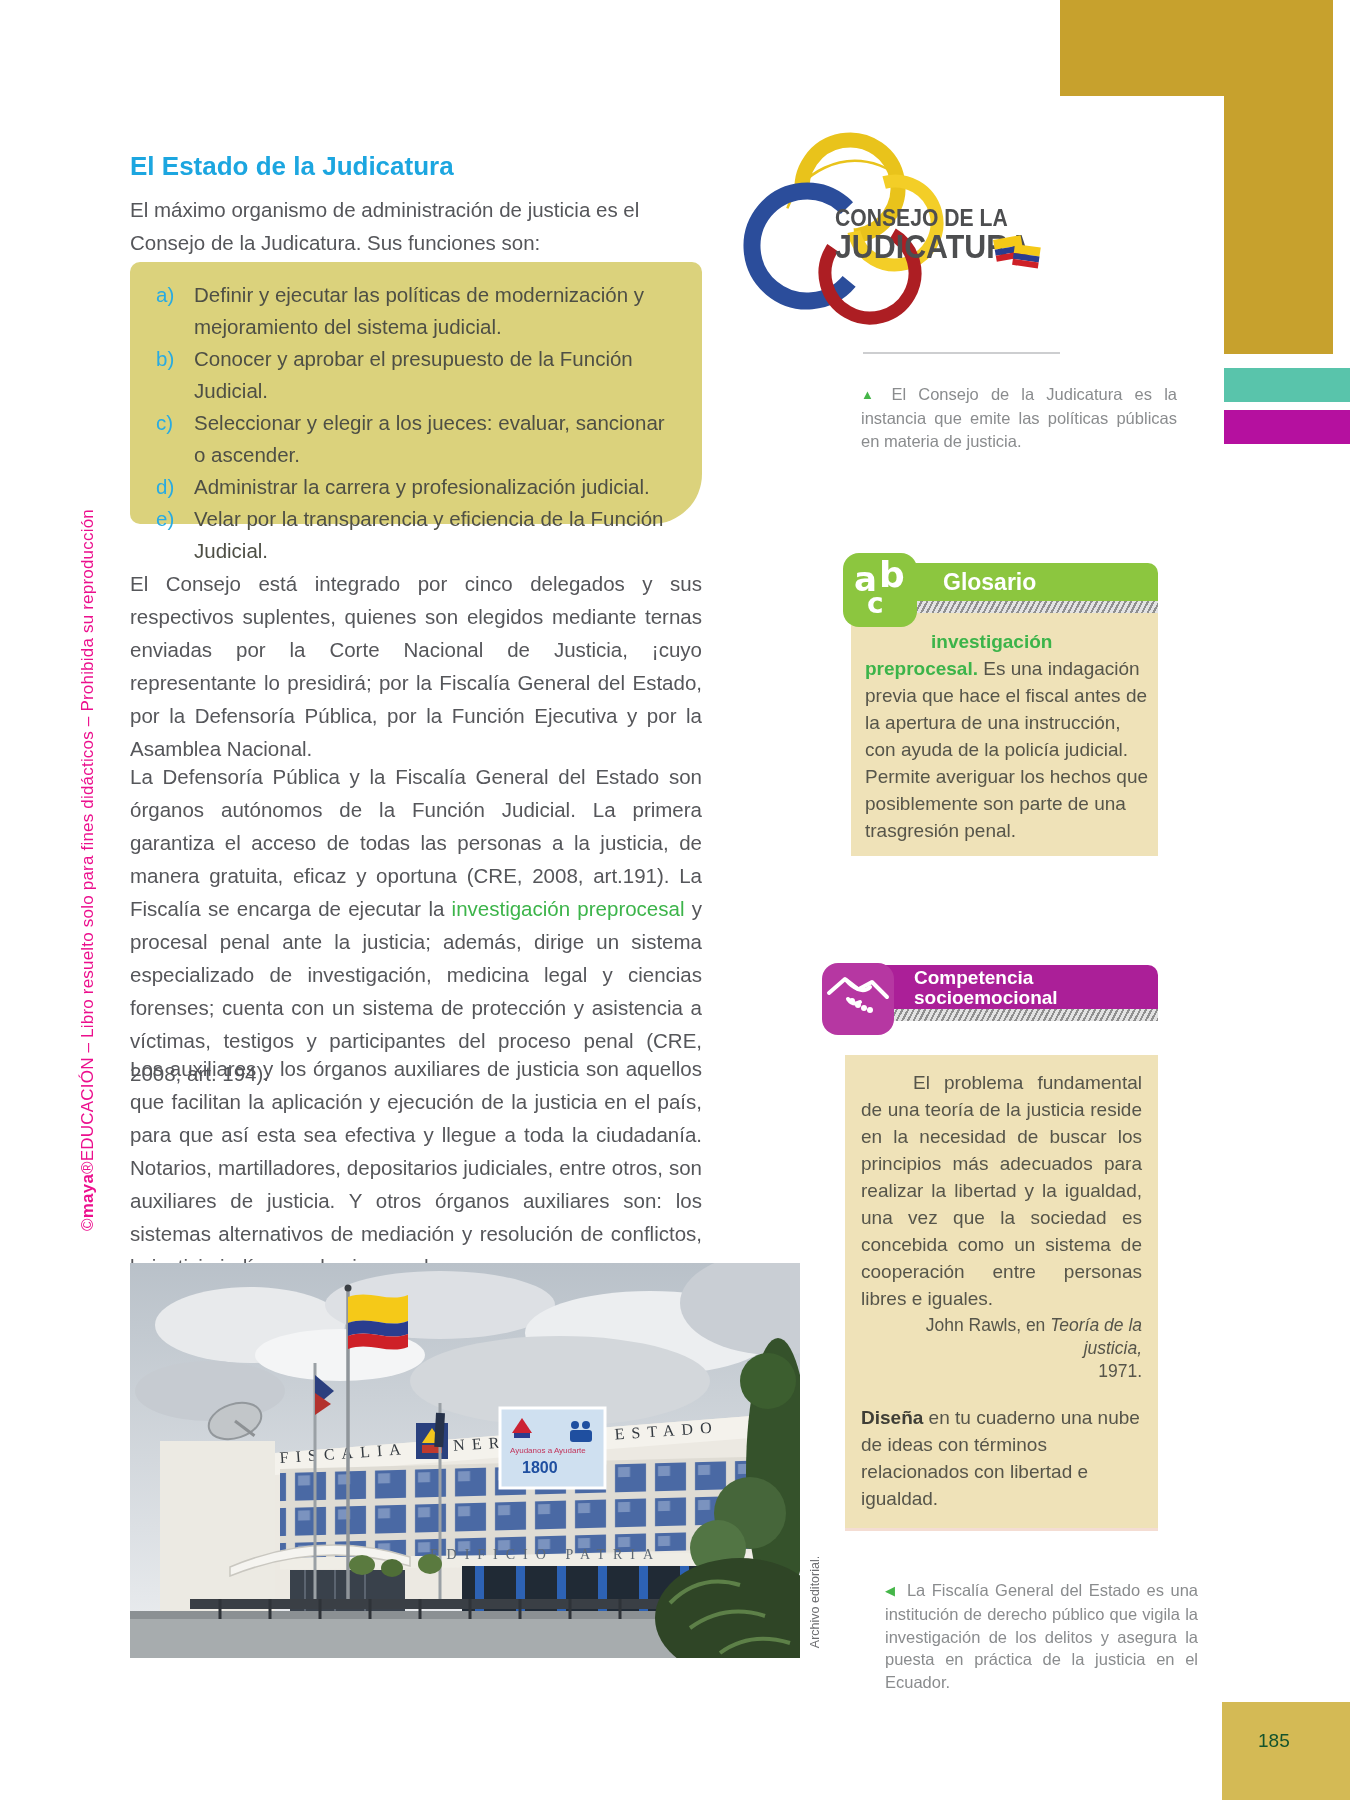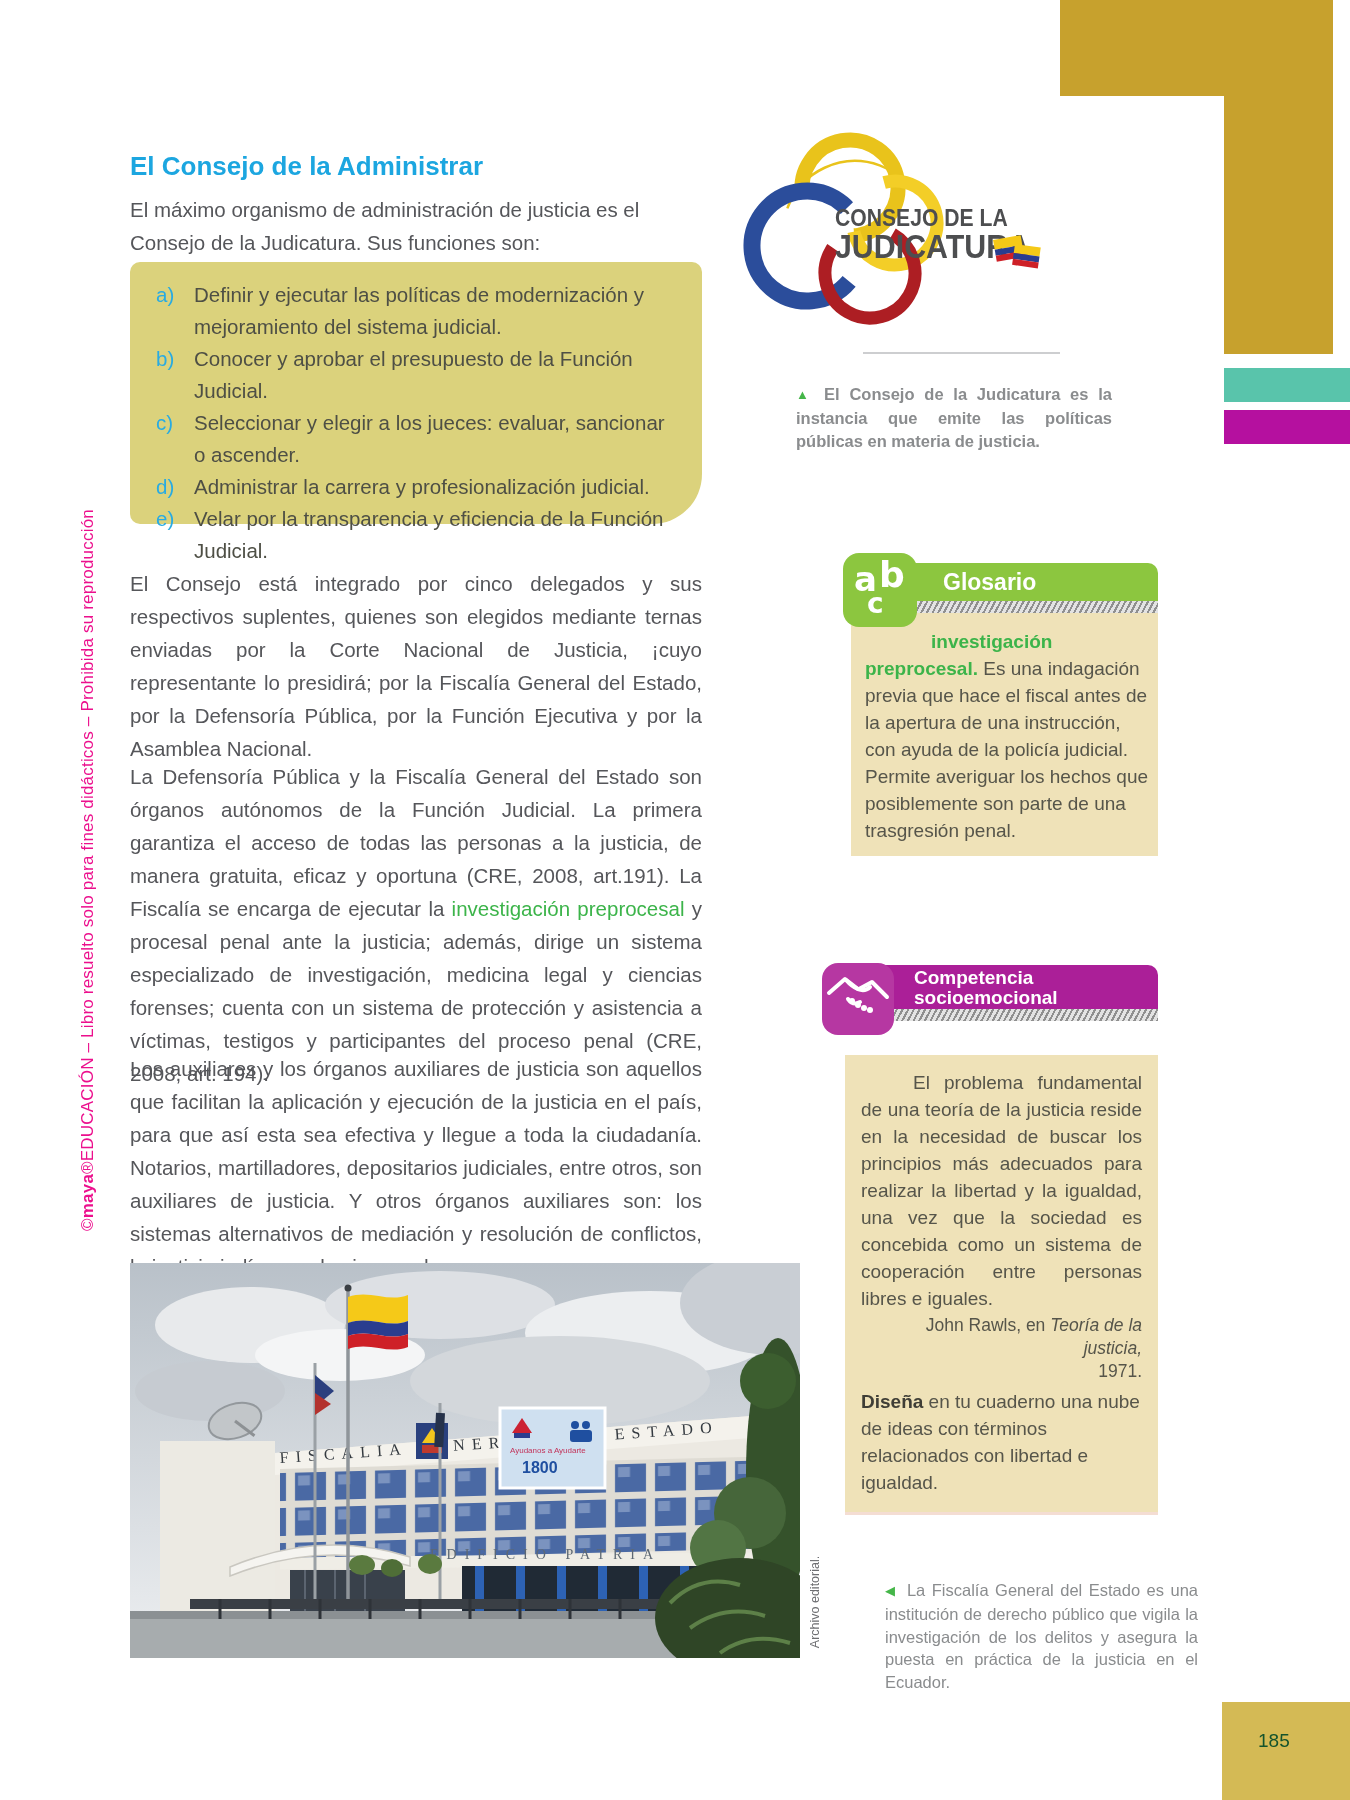--- a/index.html
+++ b/index.html
@@ -27,21 +27,21 @@
   .khaki-box{position:absolute;left:130px;top:262px;width:572px;height:262px;background:#dbd27c;
       border-radius:10px 10px 50px 10px;box-sizing:border-box;padding:17px 22px 0 18px;}
   .khaki-box ul{list-style:none;margin:0;padding:0;}
   .khaki-box li{position:relative;padding-left:46px;font-size:20.5px;line-height:32px;color:#4e4f45;}
   .khaki-box .letter{position:absolute;left:8px;top:0;color:#29abe2;}
   
   .logo-wrap{position:absolute;left:735px;top:128px;width:330px;height:212px;}
   .logo-divider{position:absolute;left:863px;top:352px;width:197px;height:2px;background:#cdced0;}
   
   .caption{position:absolute;font-size:16.5px;line-height:22.5px;color:#8a8c8e;text-align:justify;}
-  .cap-logo{left:796px;top:366px;width:316px;font-weight:bold;}
+  .cap-logo{left:861px;top:366px;width:316px;}
   .cap-photo{left:845px;top:1562px;width:313px;margin-left:40px;}
   .tri{color:#45b649;font-size:13px;margin-right:10px;position:relative;top:-1px;}
   
   .gloss{position:absolute;left:843px;top:553px;width:315px;height:306px;}
   .g-icon{position:absolute;left:0;top:0;width:74px;height:74px;border-radius:16px;background:#8cc63f;z-index:3;}
   .g-icon span{position:absolute;color:#fff;font-weight:bold;font-family:"DejaVu Sans",sans-serif;}
   .g-a{left:11px;top:6px;font-size:34px;}
   .g-b{left:36px;top:1px;font-size:36px;}
   .g-c{left:24px;top:34px;font-size:28px;}
   .g-bar{position:absolute;left:38px;top:10px;width:277px;height:38px;background:#8cc63f;
@@ -58,40 +58,40 @@
   .c-icon{position:absolute;left:0;top:0;width:72px;height:72px;border-radius:16px;background:#b637a2;z-index:3;}
   .c-bar{position:absolute;left:40px;top:2px;width:296px;height:44px;background:#ab1f98;
       border-radius:0 10px 0 0;z-index:2;box-sizing:border-box;padding:3px 0 0 52px;}
   .c-bar div{font-size:19px;font-weight:bold;color:#ffffff;line-height:20px;}
   .c-hatch{left:40px;top:46px;width:296px;height:12px;}
   .c-body{position:absolute;left:23px;top:92px;width:313px;background:#efe2b8;box-sizing:border-box;
       padding:14px 16px 16px 16px;font-size:19px;line-height:27px;color:#56554a;z-index:1;
       border-bottom:3px solid #f4ddd3;}
   .c-body .lead{text-indent:52px;text-align:justify;margin:0;}
   .c-attr{text-align:right;font-size:17.5px;line-height:23px;margin-top:2px;margin-left:31px;}
-  .c-task{margin-top:5px;}
+  .c-task{margin-top:21px;}
   .c-task b{color:#3f3e36;}
   
   .photo{position:absolute;left:130px;top:1263px;width:670px;height:395px;overflow:hidden;}
   .photo-credit{position:absolute;top:1602px;left:815px;transform:translate(-50%,-50%) rotate(-90deg);
       white-space:nowrap;font-size:12.5px;color:#6d6e71;}
 </style>
 </head>
 <body>
 
 <div class="page">
 
   <div class="deco gold-band"></div>
   <div class="deco gold-side"></div>
   <div class="deco teal-bar"></div>
   <div class="deco magenta-bar"></div>
 
   <div class="side-credit"><span>©</span><b>maya</b><span>®EDUCACIÓN – Libro resuelto solo para fines didácticos – Prohibida su reproducción</span></div>
 
-  <h1 class="headline">El Consejo de la Administrar</h1>
+  <h1 class="headline">El Estado de la Judicatura</h1>
   <p class="intro">El máximo organismo de administración de justicia es el Consejo de la Judicatura. Sus funciones son:</p>
 
   <div class="khaki-box">
     <ul>
       <li><span class="letter">a)</span><span>Definir y ejecutar las políticas de modernización y mejoramiento del sistema judicial.</span></li>
       <li><span class="letter">b)</span><span>Conocer y aprobar el presupuesto de la Función Judicial.</span></li>
       <li><span class="letter">c)</span><span>Seleccionar y elegir a los jueces: evaluar, sancionar o ascender.</span></li>
       <li><span class="letter">d)</span><span>Administrar la carrera y profesionalización judicial.</span></li>
       <li><span class="letter">e)</span><span>Velar por la transparencia y eficiencia de la Función Judicial.</span></li>
     </ul>

